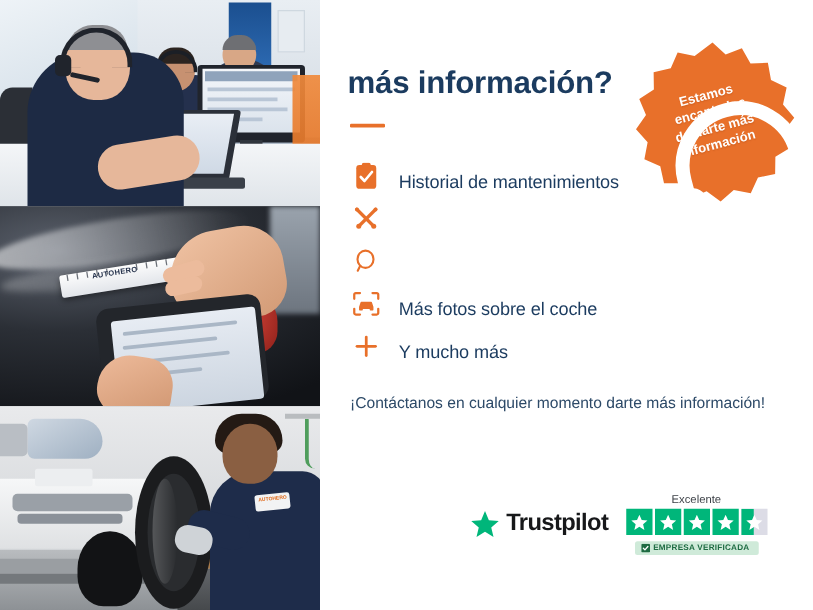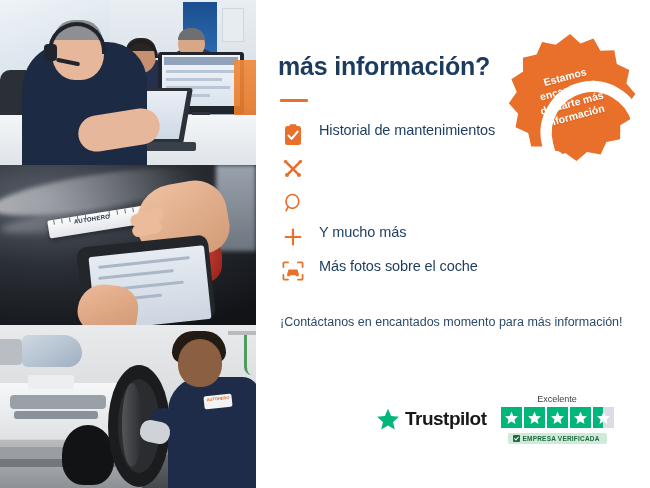--- a/index.html
+++ b/index.html
@@ -232,21 +232,21 @@
   .badge-head { margin-bottom: 2px; }
   .badge-text {
     font-size: 10.5px; font-weight: bold; line-height: 1.28;
     text-shadow: 0 1px 1px rgba(150,60,10,.25);
   }
   .badge-text span { display: block; white-space: nowrap; }
 
   
   .features { margin: 0 0 0 2px; list-style: none; }
   .feature {
-    display: flex; align-items: flex-start;
+    display: flex; align-items: flex-end;
     height: 32px; margin-bottom: 2px;
   }
   .feature-icon {
     width: 26px; height: 26px; flex: 0 0 26px;
     display: flex; align-items: center; justify-content: center;
     margin-right: 13px;
   }
   .feature-label {
     color: #1b3b5f; font-size: 14.5px; letter-spacing: -0.1px;
   }
@@ -473,44 +473,44 @@
         <span class="feature-icon">
           <svg width="20" height="20" viewBox="0 0 20 20" stroke="#e8702a" stroke-width="1.7" fill="none" stroke-linecap="round">
             <ellipse cx="9.4" cy="8.4" rx="6.4" ry="6.9"></ellipse>
             <path d="M5.2 13.6 L3.2 17.6"></path>
           </svg>
         </span>
       </li>
 
       <li class="feature">
         <span class="feature-icon">
-          <svg width="20" height="20" viewBox="0 0 20 20" stroke="#e8702a" stroke-width="2.2" stroke-linecap="round">
-            <path d="M10 2.6 V17.4"></path>
-            <path d="M2.6 10 H17.4"></path>
-          </svg>
-        </span>
-        <span class="feature-label">Y mucho más</span>
-      </li>
-
-      <li class="feature">
-        <span class="feature-icon">
           <svg width="22" height="20" viewBox="0 0 22 20" stroke="#e8702a" stroke-width="1.8" fill="none" stroke-linecap="round">
             <path d="M1.4 6 V2.6 a1.2 1.2 0 0 1 1.2 -1.2 H6"></path>
             <path d="M16 1.4 h3.4 a1.2 1.2 0 0 1 1.2 1.2 V6"></path>
             <path d="M20.6 14 v3.4 a1.2 1.2 0 0 1 -1.2 1.2 H16"></path>
             <path d="M6 18.6 H2.6 a1.2 1.2 0 0 1 -1.2 -1.2 V14"></path>
             <path d="M5.8 12.6 L7 9 h8 l1.2 3.6 v2.2 h-1.9 v-1.2 H7.7 v1.2 H5.8 Z" fill="#e8702a" stroke="#e8702a" stroke-width="1.1" stroke-linejoin="round"></path>
           </svg>
         </span>
         <span class="feature-label">Más fotos sobre el coche</span>
       </li>
+
+      <li class="feature">
+        <span class="feature-icon">
+          <svg width="20" height="20" viewBox="0 0 20 20" stroke="#e8702a" stroke-width="2.2" stroke-linecap="round">
+            <path d="M10 2.6 V17.4"></path>
+            <path d="M2.6 10 H17.4"></path>
+          </svg>
+        </span>
+        <span class="feature-label">Y mucho más</span>
+      </li>
     </ul>
 
     <p class="body-copy">
-      <span>¡Contáctanos en encantados momento para más información!</span>
+      <span>¡Contáctanos en cualquier momento darte más información!</span>
     </p>
 
     <div class="trust">
       <div class="tp-logo">
         <svg width="24" height="23" viewBox="0 0 24 23">
           <path d="M12 0.8 L15.1 8.1 L23 8.7 L17 13.9 L18.8 21.6 L12 17.4 L5.2 21.6 L7 13.9 L1 8.7 L8.9 8.1 Z" fill="#00b67a"></path>
         </svg>
         <span class="tp-word">Trustpilot</span>
       </div>
 

